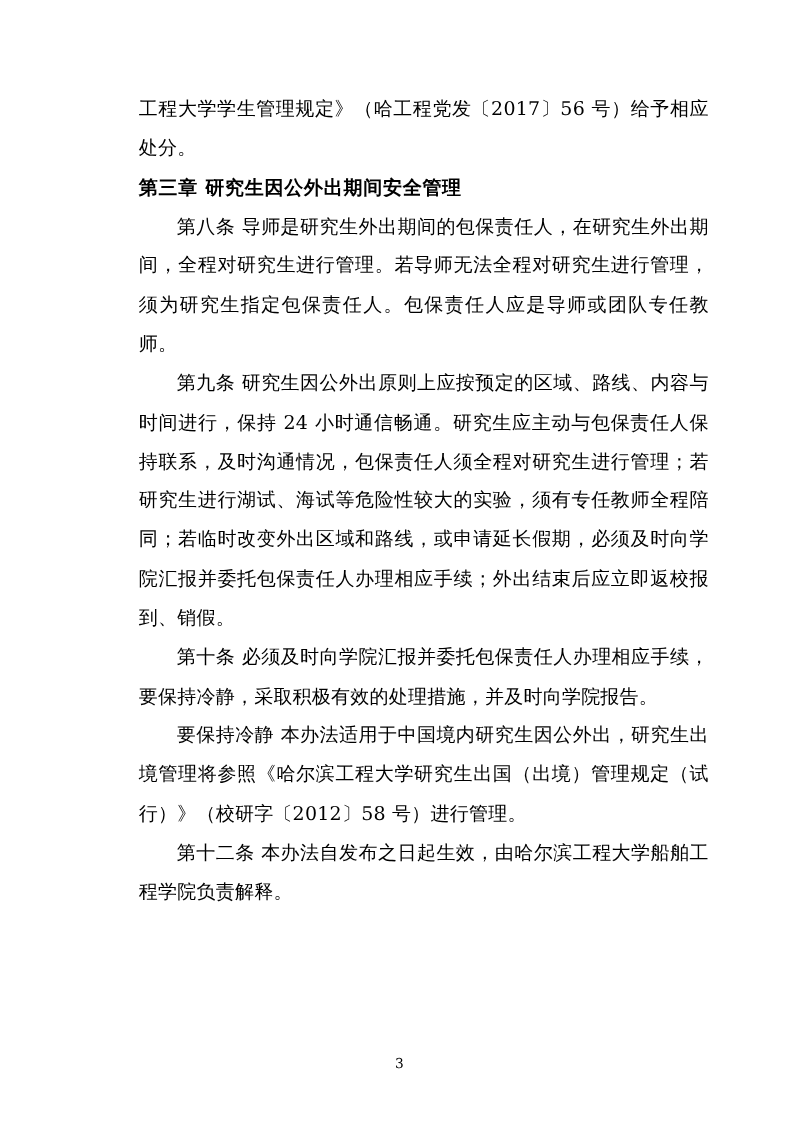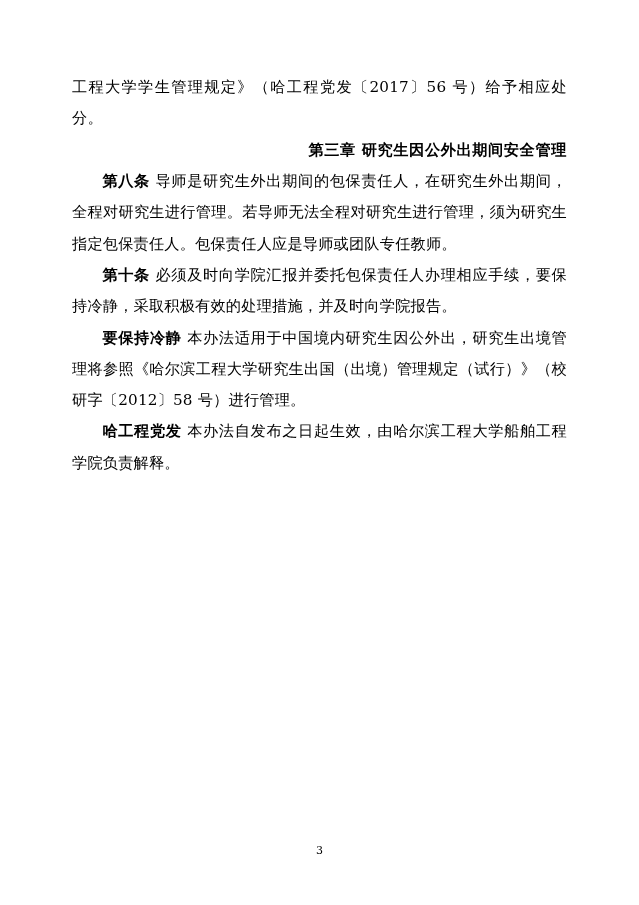--- a/index.html
+++ b/index.html
@@ -15,62 +15,63 @@
     position: relative;
     overflow: hidden;
   }
   .page {
     position: absolute;
     left: 0;
     top: 0;
     width: 639px;
     height: 905px;
     box-sizing: border-box;
-    padding: 72px 72px 40px 72px;
+    padding: 72px 72px 40px 111px;
   }
   .doc-body {
     font-size: 15.2px;
     line-height: 2.06;
     text-align: justify;
     text-justify: inter-ideograph;
     letter-spacing: 0.2px;
   }
   .para {
     margin: 0;
     text-indent: 2em;
   }
   .para.noindent {
     text-indent: 0;
   }
   .heading {
     margin: 0;
-    text-align: right;
+    text-align: left;
     font-weight: bold;
     letter-spacing: 0.6px;
   }
   .art-label {
-    font-weight: bold;
+    font-weight: normal;
   }
   .page-number {
     position: absolute;
     left: 0;
     right: 0;
     bottom: 48px;
     text-align: center;
     font-size: 11px;
     font-family: "DejaVu Serif", "Liberation Serif", serif;
     color: #000000;
   }
 </style>
 </head>
 <body>
 
 <div class="page">
   <div class="doc-body" id="doc-body">
       <p class="para noindent"><span>工程大学学生管理规定》（哈工程党发〔2017〕56 号）给予相应处分。</span></p>
       <p class="heading">第三章  研究生因公外出期间安全管理</p>
       <p class="para"><span class="art-label">第八条</span><span> </span><span>导师是研究生外出期间的包保责任人，在研究生外出期间，全程对研究生进行管理。若导师无法全程对研究生进行管理，须为研究生指定包保责任人。包保责任人应是导师或团队专任教师。</span></p>
+      <p class="para"><span class="art-label">第九条</span><span> </span><span>研究生因公外出原则上应按预定的区域、路线、内容与时间进行，保持 24 小时通信畅通。研究生应主动与包保责任人保持联系，及时沟通情况，包保责任人须全程对研究生进行管理；若研究生进行湖试、海试等危险性较大的实验，须有专任教师全程陪同；若临时改变外出区域和路线，或申请延长假期，必须及时向学院汇报并委托包保责任人办理相应手续；外出结束后应立即返校报到、销假。</span></p>
       <p class="para"><span class="art-label">第十条</span><span> </span><span>必须及时向学院汇报并委托包保责任人办理相应手续，要保持冷静，采取积极有效的处理措施，并及时向学院报告。</span></p>
       <p class="para"><span class="art-label">要保持冷静</span><span> </span><span>本办法适用于中国境内研究生因公外出，研究生出境管理将参照《哈尔滨工程大学研究生出国（出境）管理规定（试行）》（校研字〔2012〕58 号）进行管理。</span></p>
-      <p class="para"><span class="art-label">哈工程党发</span><span> </span><span>本办法自发布之日起生效，由哈尔滨工程大学船舶工程学院负责解释。</span></p>
+      <p class="para"><span class="art-label">第十二条</span><span> </span><span>本办法自发布之日起生效，由哈尔滨工程大学船舶工程学院负责解释。</span></p>
     </div>
   <div class="page-number">3</div>
 </div>
 
 </body></html>

